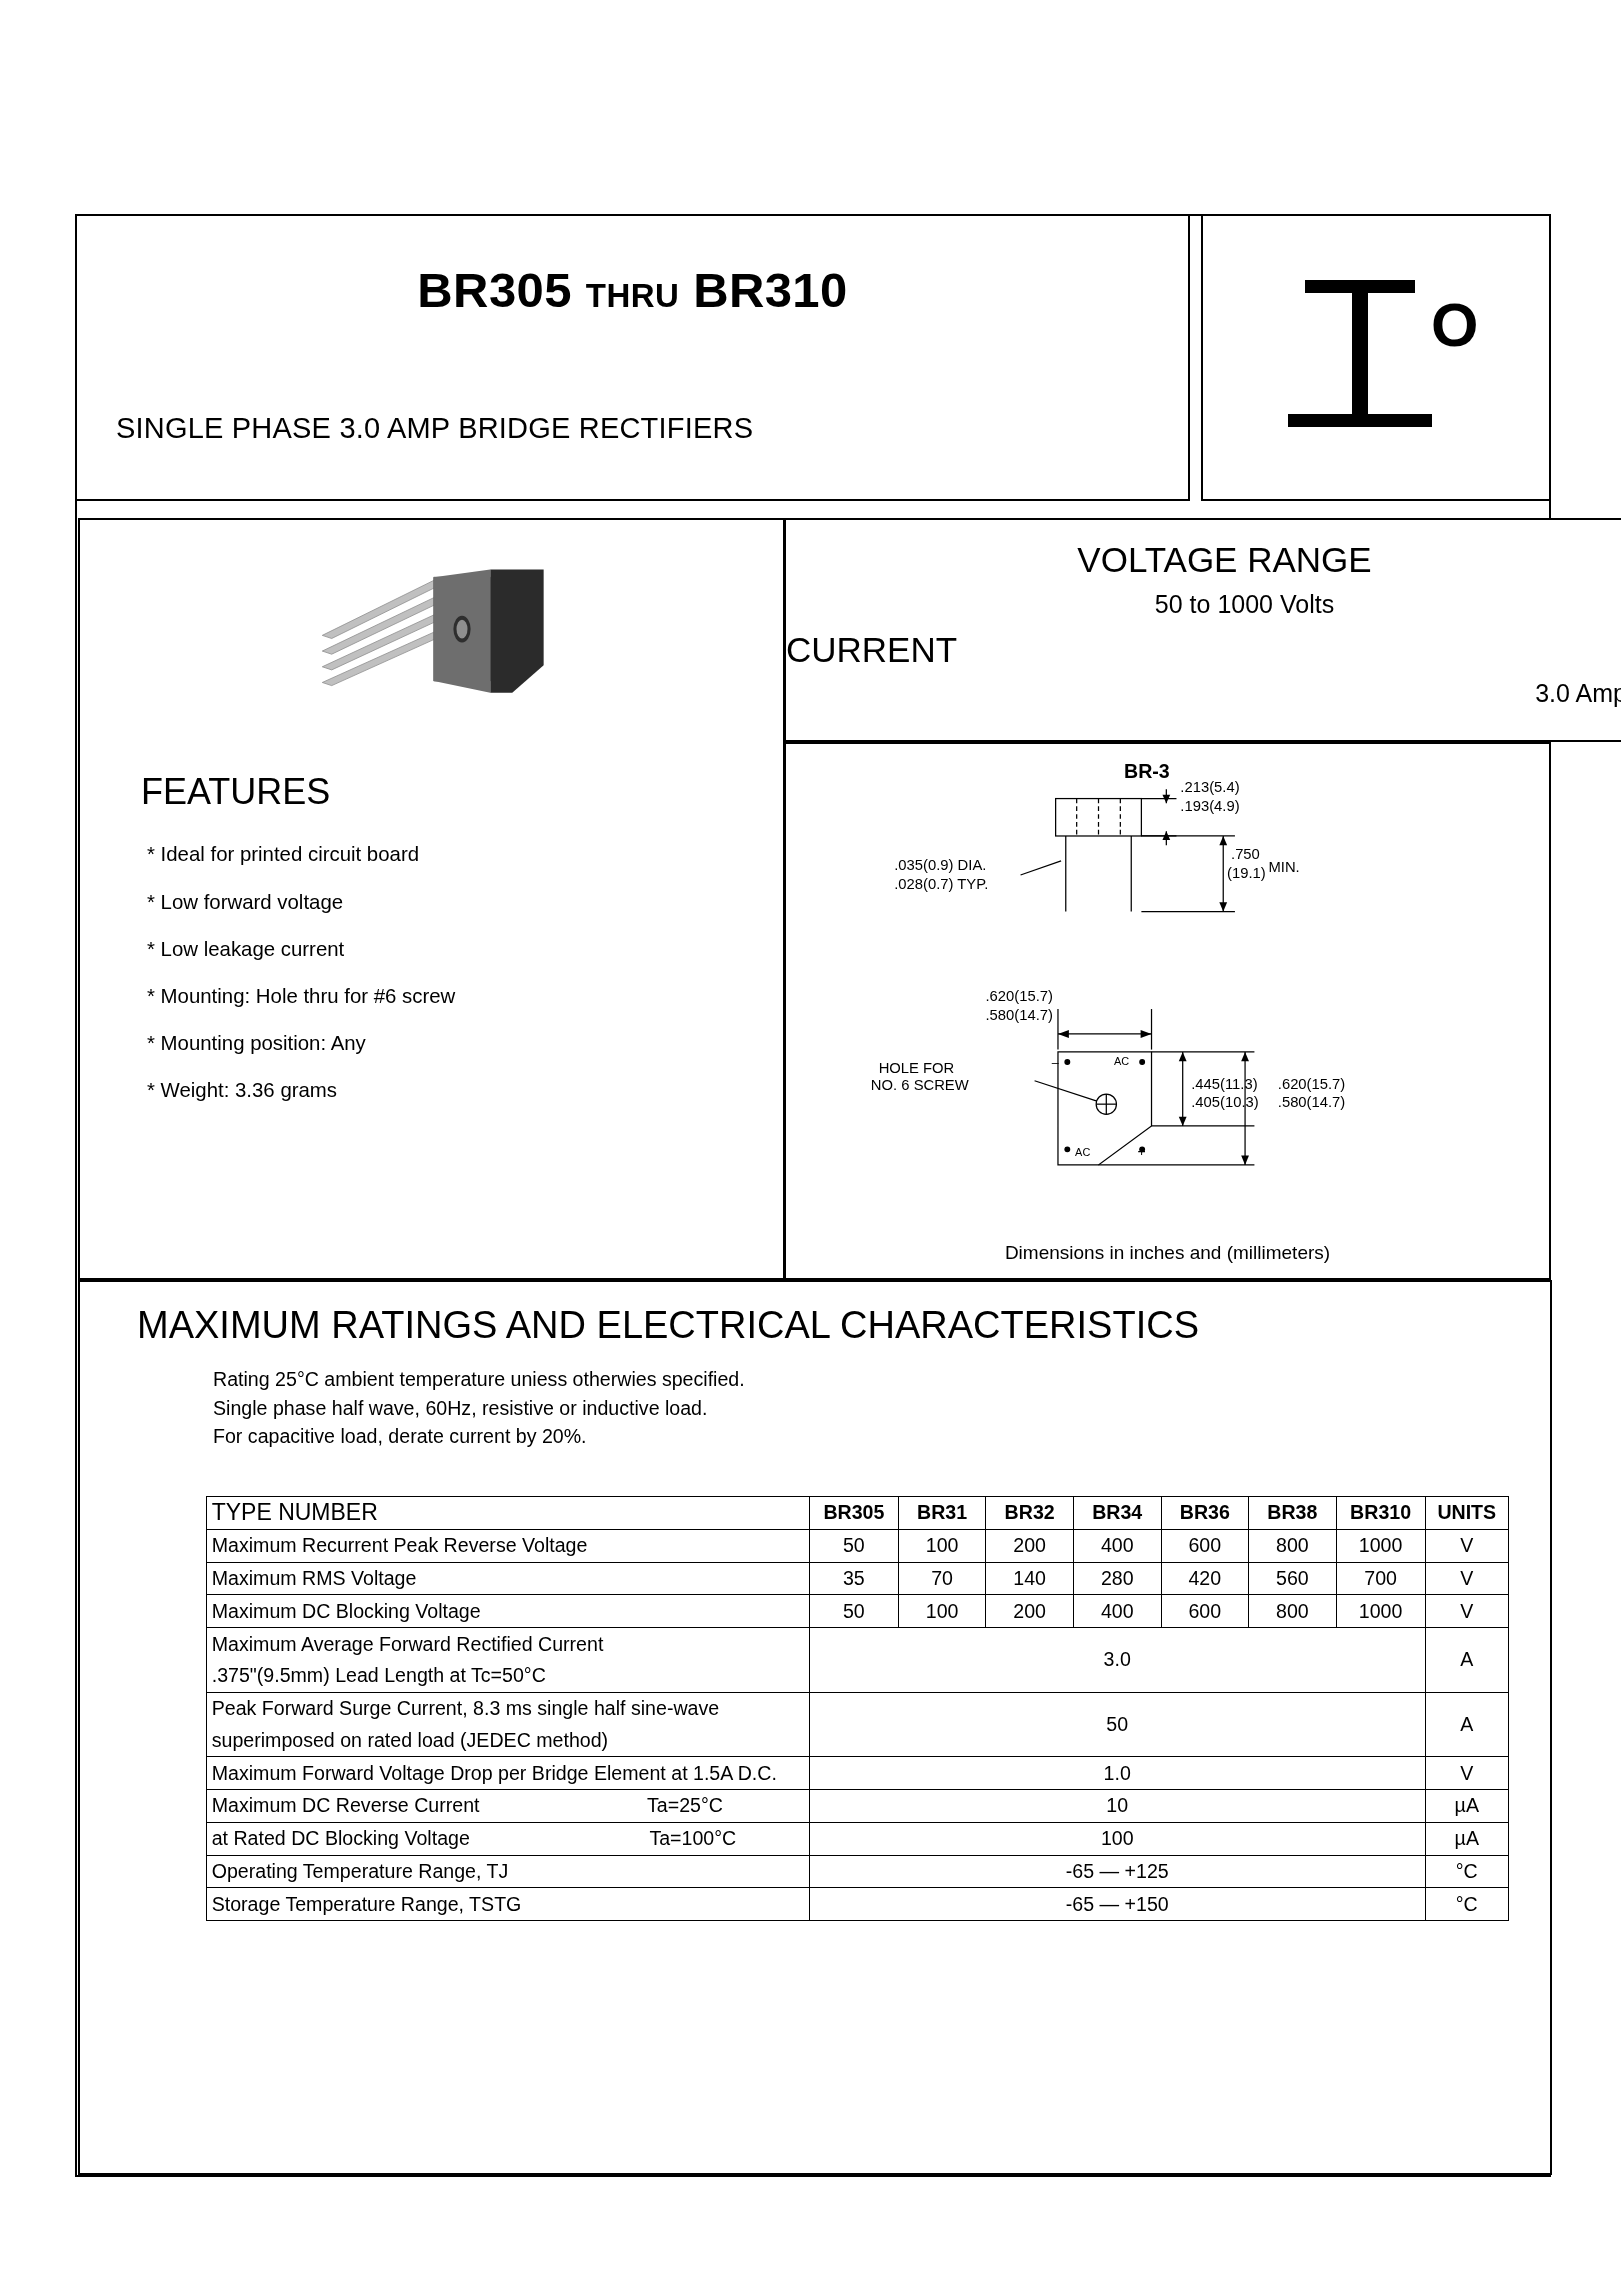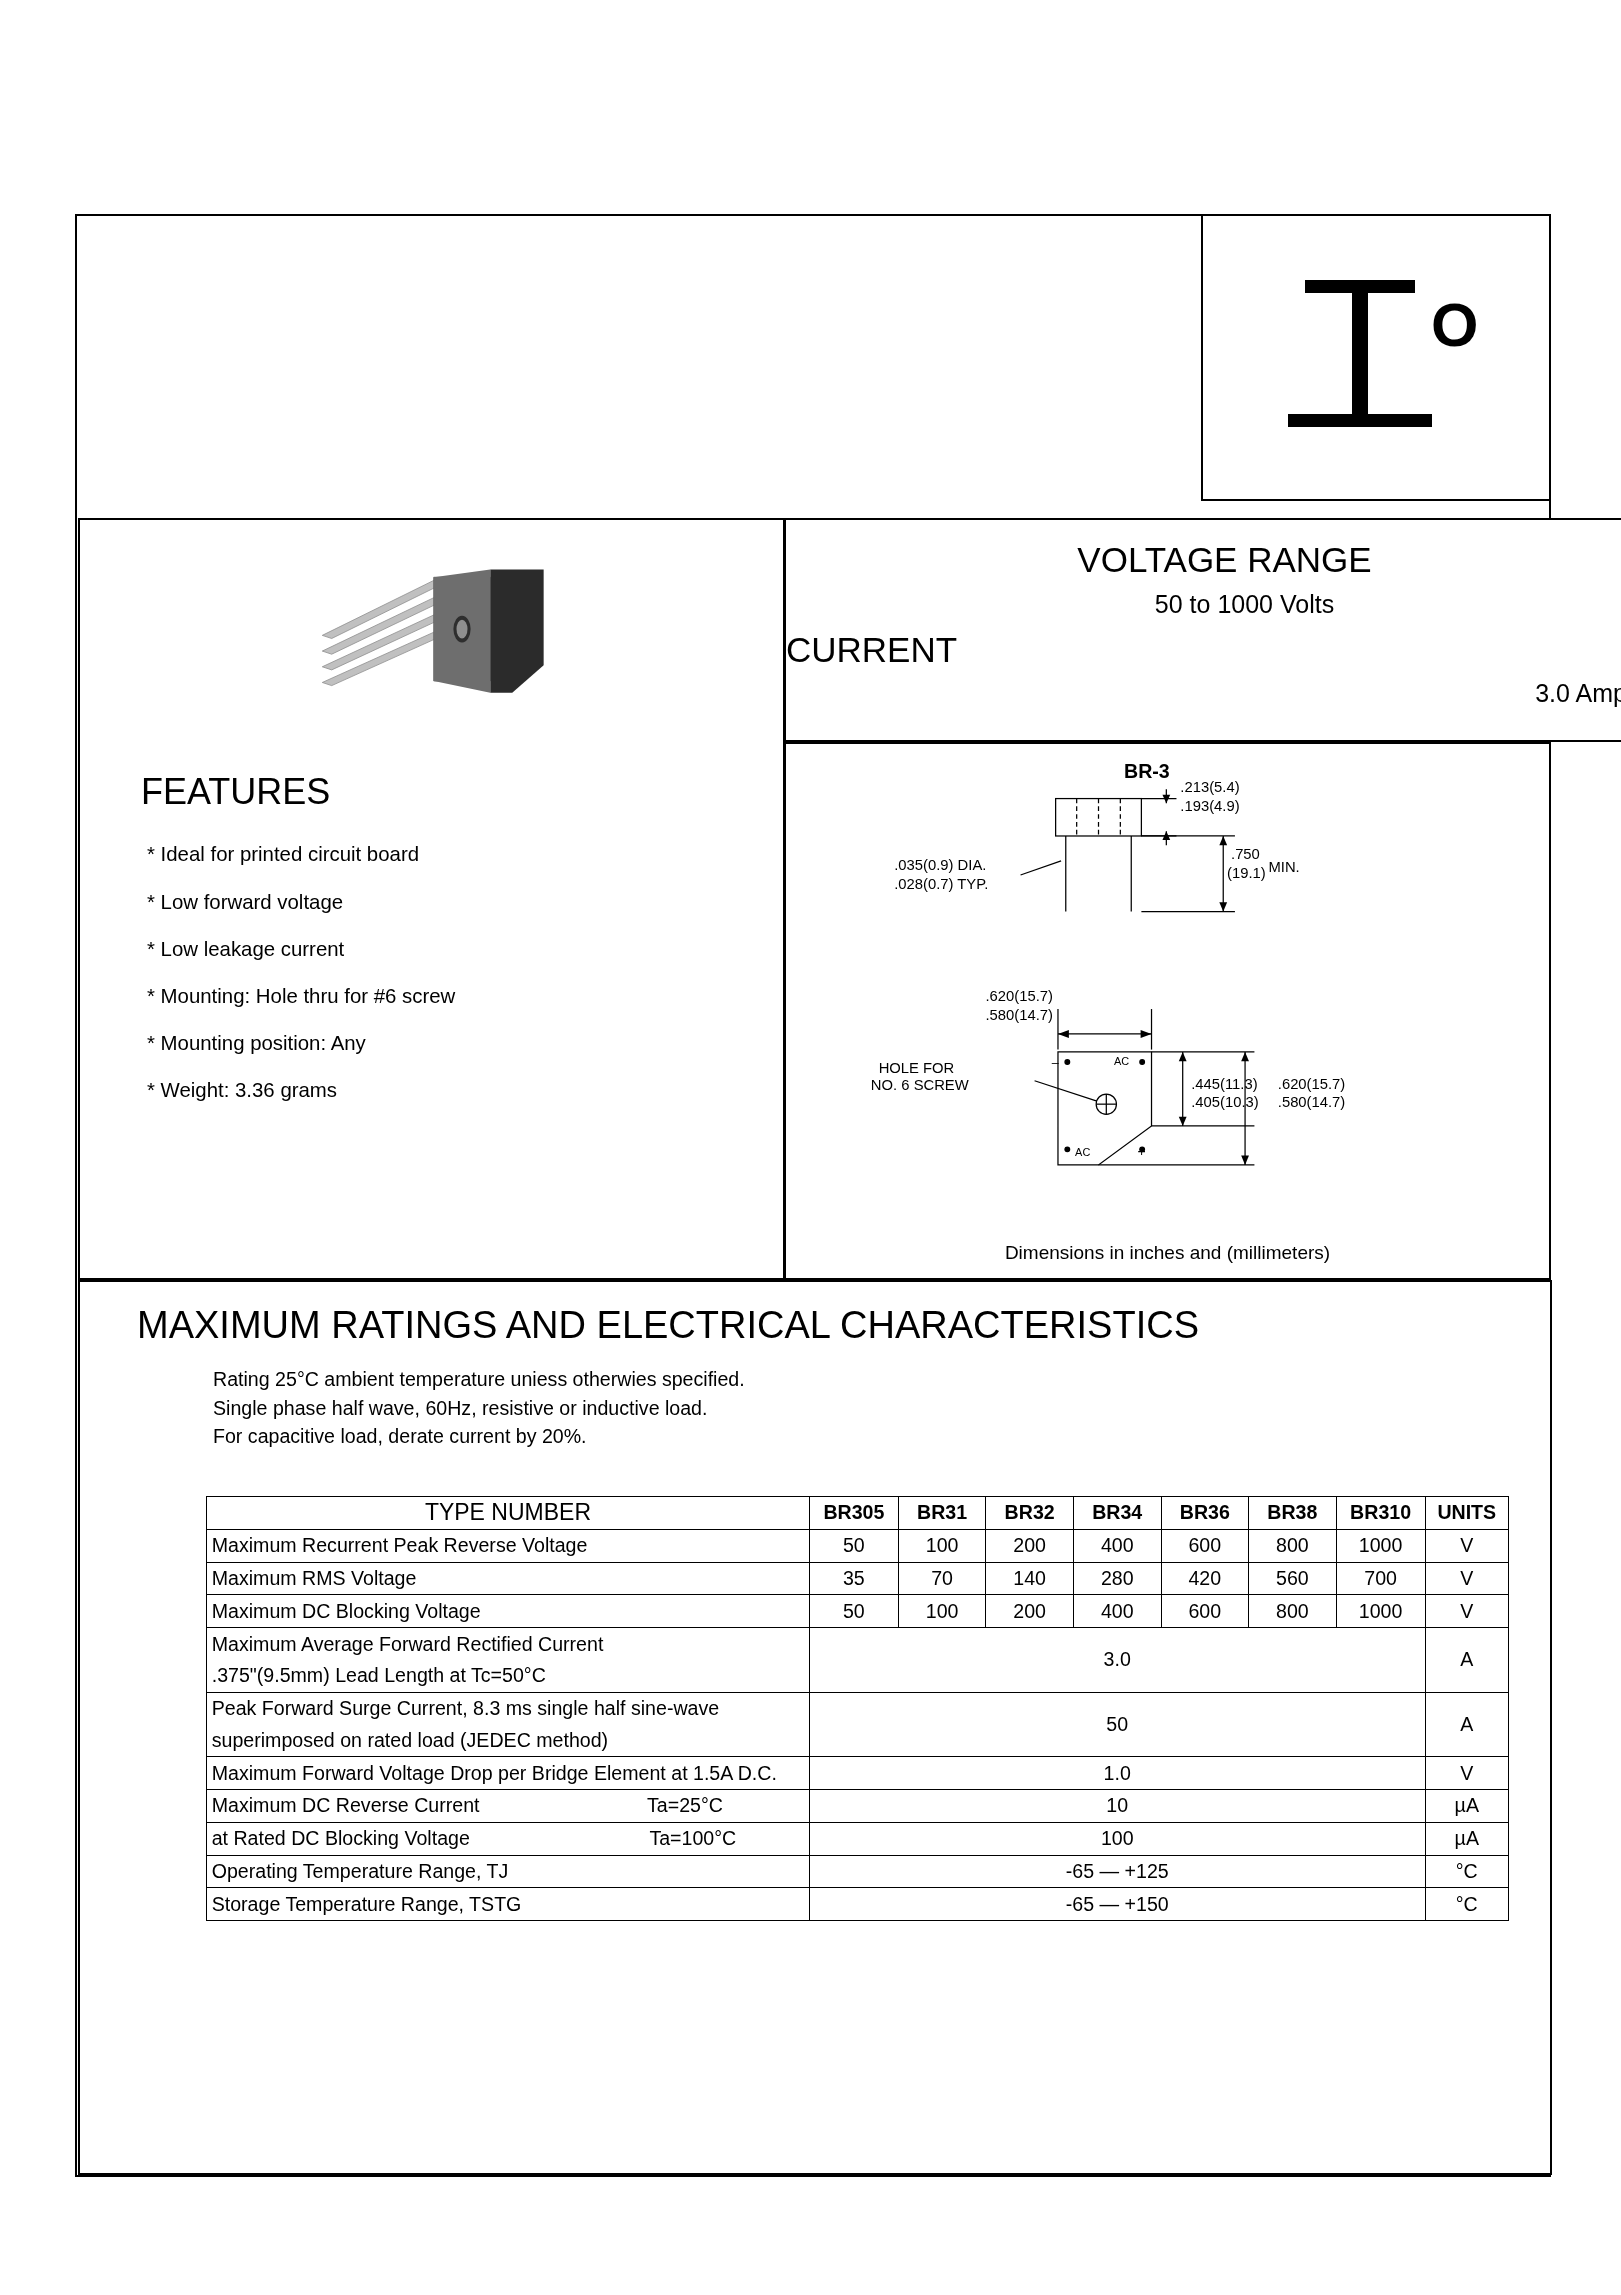--- a/index.html
+++ b/index.html
@@ -49,32 +49,40 @@
   .mr-title{position:absolute;left:57px;top:22px;font-size:38px;}
   .note{position:absolute;left:133px;font-size:19.6px;}
 
   
   table.spec{position:absolute;left:126px;top:214px;border-collapse:collapse;font-size:19.6px;width:1303px;}
   table.spec td{border:1.6px solid #000;padding:2.4px 4.7px;height:27px;vertical-align:middle;}
   .tn{width:652px;}
   .cv{width:81px;text-align:center;}
   .un{width:75px;text-align:center;}
   .hdr td{font-weight:bold;text-align:center;}
-  .hdr td.tn{text-align:center;font-weight:normal;font-size:23px;}
+  .hdr td.tn{text-align:left;font-weight:normal;font-size:23px;}
   .noborder-bottom{border-bottom:none !important;}
   .noborder-top{border-top:none !important;}
   .ctr{text-align:center;}
 </style>
 </head>
 <body>
 
 <div class="page">
 
   <div class="outer"></div>
 
+  <div class="title-box">
+    <div class="title-main">
+      <span>BR305</span>
+      <span class="thru">THRU</span>
+      <span>BR310</span>
+    </div>
+    <div class="subtitle">SINGLE PHASE 3.0 AMP BRIDGE RECTIFIERS</div>
+  </div>
 
   <div class="logo-box">
     <div class="logo-inner">
       <div class="logo-bar-top"></div>
       <div class="logo-stem"></div>
       <div class="logo-bar-bottom"></div>
       <div class="logo-o">O</div>
     </div>
   </div>
 

